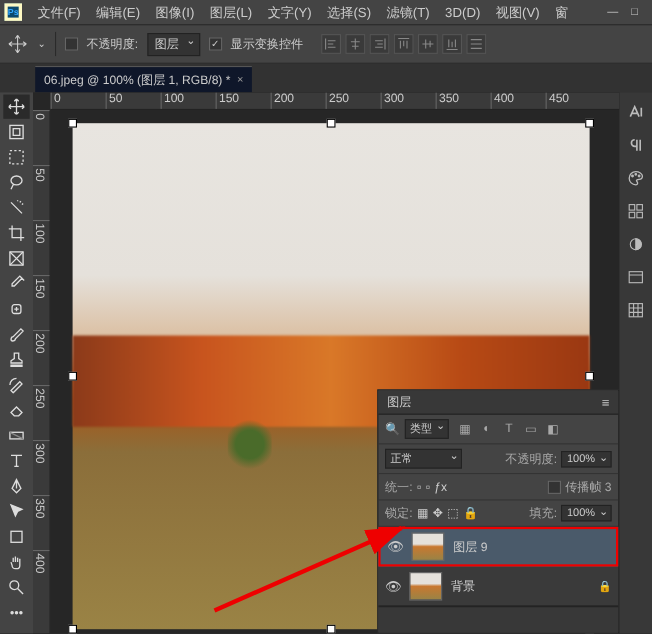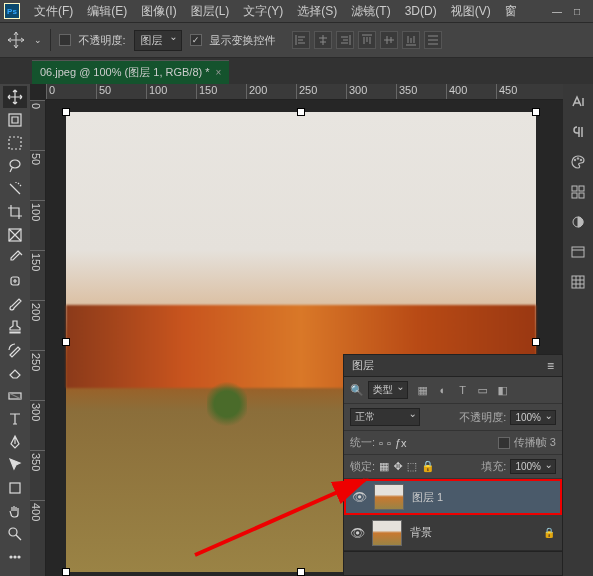--- a/index.html
+++ b/index.html
@@ -1,34 +1,34 @@
 <!DOCTYPE html>
 <html><head>
 <meta charset="utf-8">
 <style>
 *{margin:0;padding:0;box-sizing:border-box;font-family:"Microsoft YaHei",sans-serif;font-size:11px;color:#ccc;user-select:none}
 body{background:#323232;width:593px;height:576px;overflow:hidden;position:relative}
 .menubar{height:22px;background:#444;display:flex;align-items:center;padding:0 4px;gap:2px}
-.ps-logo{width:16px;height:16px;background:#0c4a6e;border:1px solid #fef9c3;display:flex;align-items:center;justify-content:center;font-size:8px;color:#31a8ff;font-weight:bold;margin-right:6px}
+.ps-logo{width:16px;height:16px;background:#0c4a6e;border:3px solid #fef9c3;display:flex;align-items:center;justify-content:center;font-size:8px;color:#31a8ff;font-weight:bold;margin-right:6px}
 .menu-item{padding:18px 6px;font-size:12px;cursor:default}
 .win-controls{margin-left:auto;display:flex;gap:8px;padding-right:6px}
 .win-btn{width:12px;height:12px;display:flex;align-items:center;justify-content:center;font-size:10px}
 .optbar{height:36px;background:#444;border-top:1px solid #2a2a2a;border-bottom:1px solid #2a2a2a;display:flex;align-items:center;padding:0 6px;gap:8px}
 .move-icon{width:20px;height:20px;position:relative}
 .move-icon svg{width:20px;height:20px}
 .sep{width:1px;height:22px;background:#2a2a2a}
 .chk{width:12px;height:12px;background:#333;border:1px solid #666;display:inline-flex;align-items:center;justify-content:center;font-size:9px}
 .chk.on::after{content:"✓";color:#ccc}
 .dd{background:#333;border:1px solid #222;padding:2px 16px 2px 6px;position:relative;min-width:48px}
 .dd::after{content:"⌄";position:absolute;right:3px;top:0;font-size:10px}
 .align-icons{display:flex;gap:4px;margin-left:8px}
 .ai{width:18px;height:18px;border:1px solid #555;background:#3a3a3a;display:flex;align-items:center;justify-content:center}
 .ai svg{width:12px;height:12px;stroke:#888;fill:none}
 .tabbar{height:26px;background:#323232;display:flex;align-items:flex-end;padding-left:32px}
-.doctab{background:#14532d;border-top:1px solid #555;padding:4px 8px;font-size:11px;display:flex;align-items:center;gap:6px}
+.doctab{background:#0f172a;border-top:1px solid #555;padding:4px 8px;font-size:11px;display:flex;align-items:center;gap:6px}
 .doctab .x{font-size:10px;color:#999}
 .main{position:absolute;top:84px;left:0;right:0;bottom:0;display:flex}
 .toolbar{width:30px;background:#444;display:flex;flex-direction:column;align-items:center;padding-top:2px;gap:1px}
 .tool{width:24px;height:22px;display:flex;align-items:center;justify-content:center;position:relative}
 .tool.active{background:#2a2a2a}
 .tool svg{width:16px;height:16px;stroke:#ddd;fill:none;stroke-width:1.2}
 .canvas-area{flex:1;background:#262626;position:relative;overflow:hidden}
 .ruler-h{position:absolute;top:0;left:16px;right:0;height:16px;background:#3a3a3a;border-bottom:1px solid #222;display:flex;font-size:8px;color:#888}
 .ruler-h span{width:50px;border-left:1px solid #666;padding-left:2px}
 .ruler-v{position:absolute;top:16px;left:0;width:16px;bottom:0;background:#3a3a3a;border-right:1px solid #222;display:flex;flex-direction:column;font-size:8px;color:#888}
@@ -380,21 +380,21 @@
     <span>✥</span>
     <span>⬚</span>
     <span>🔒</span>
     <span class="lbl" style="margin-left:auto">填充:</span>
     <span class="ddv">100%</span>
   </div>
   <div class="layer-list">
     <div class="layer-item sel">
       <span class="eye">👁</span>
       <div class="thumb"></div>
-      <span class="layer-name">图层 1</span>
+      <span class="layer-name">图层 9</span>
     </div>
     <div class="layer-item">
       <span class="eye">👁</span>
       <div class="thumb"></div>
       <span class="layer-name">背景</span>
       <span class="lock">🔒</span>
     </div>
   </div>
   <div class="lp-footer"></div>
 </div>

